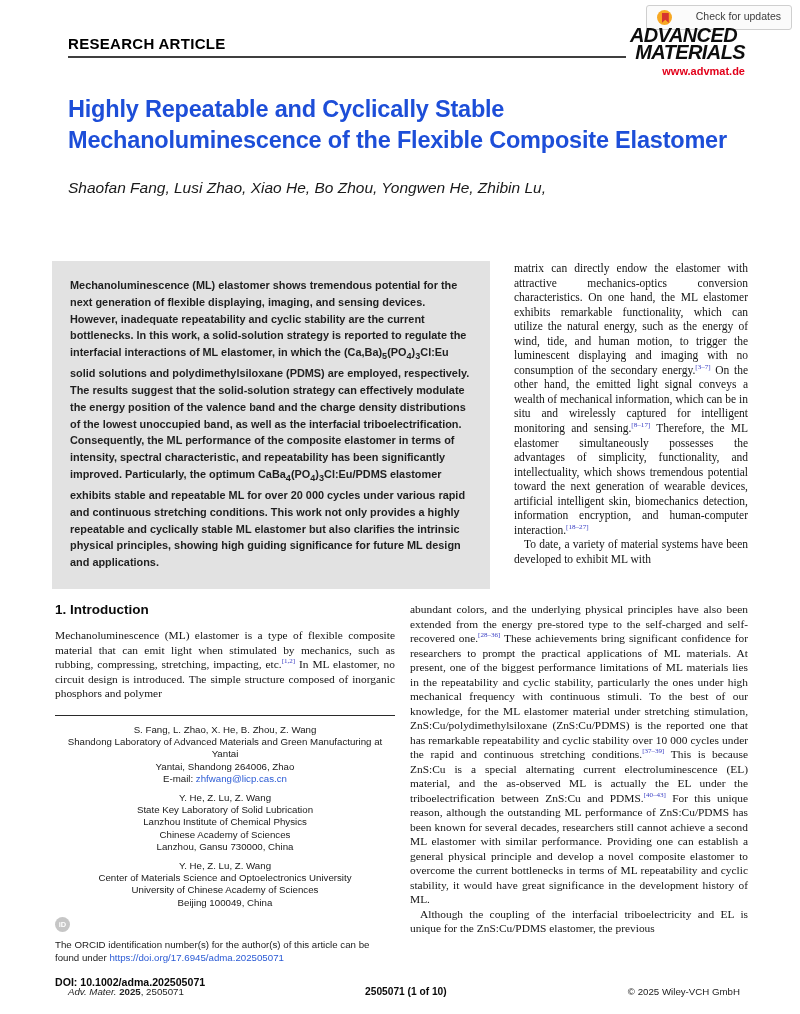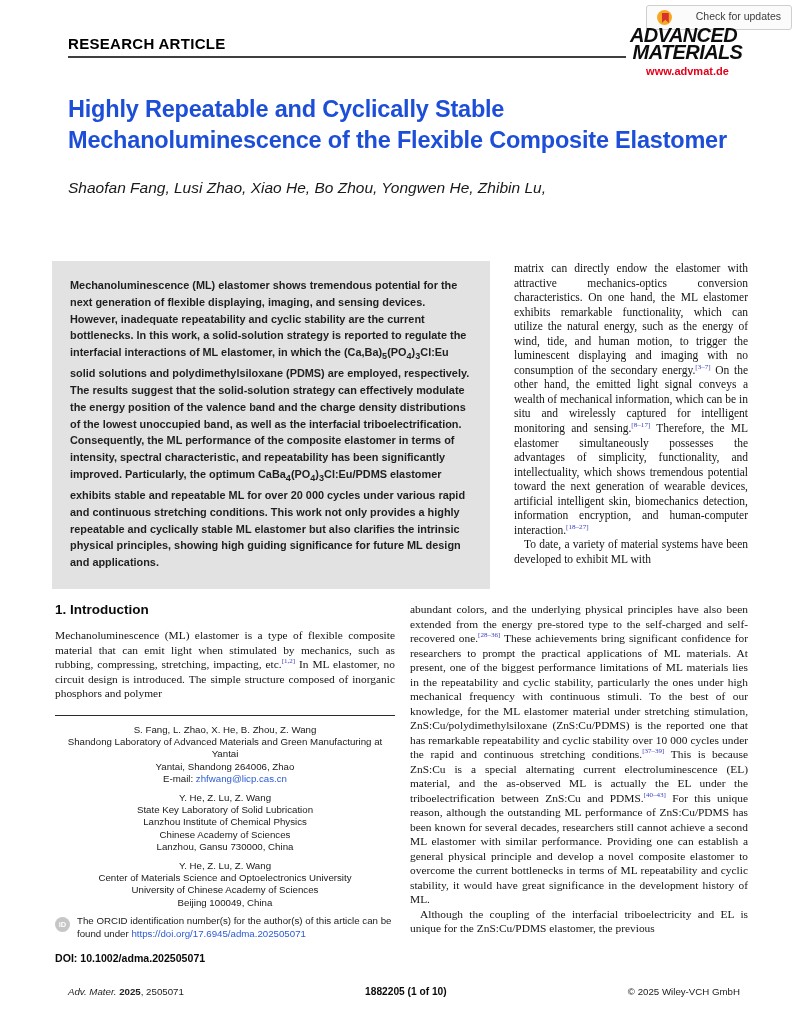--- a/index.html
+++ b/index.html
@@ -16,21 +16,21 @@
   .badge{position:absolute;top:5px;right:8px;display:flex;align-items:flex-start;gap:24px;
          padding:4px 10px;border:1px solid #cfcfcf;border-radius:3px;background:#fbfbfb;
          font-size:10.5px;color:#3d3d3d;cursor:pointer;}
   .cm-icon{position:relative;width:15px;height:15px;border-radius:50%;background:#f7a823;display:inline-block;}
   .cm-book{position:absolute;left:5px;top:2.5px;width:7px;height:10.5px;background:#d6332f;
            clip-path:polygon(0 0,100% 0,100% 100%,50% 68%,0 100%);}
 
   
   .kicker{position:absolute;left:68px;top:35px;font-size:15px;font-weight:900;letter-spacing:.3px;color:#000;}
   .kicker-rule{position:absolute;left:68px;top:56px;width:558px;height:2px;background:#3f3f3f;}
-  .logo{position:absolute;right:55px;top:27px;text-align:center;}
+  .logo{position:absolute;right:55px;top:27px;text-align:right;}
   .logo-l1,.logo-l2{font-style:italic;font-weight:900;font-size:20px;line-height:17px;
                     letter-spacing:-.6px;color:#0d0d0d;}
   .logo-l1{padding-right:8px;}
   .logo-url{margin-top:4px;font-size:11px;font-weight:700;color:var(--accent-red);cursor:pointer;}
 
   
   .title{position:absolute;left:68px;top:94px;font-size:23.5px;line-height:31px;font-weight:700;color:#1d4ed8;letter-spacing:-.2px;}
   .authors{position:absolute;left:68px;top:176px;font-size:15.5px;line-height:23px;font-style:italic;color:#1a1a1a;}
 
   
@@ -44,21 +44,21 @@
 
   
   .bottom-region{position:absolute;left:55px;top:602px;width:693px;display:flex;gap:15px;}
   .col-left{width:340px;}
   .col-right{width:338px;font-size:11.4px;line-height:14.5px;text-align:justify;color:#131313;}
   .sec-heading{font-size:13.5px;font-weight:800;color:#0a0a0a;margin:0 0 11px 0;}
   .intro-para{font-size:11.4px;line-height:14.5px;text-align:justify;color:#131313;}
   .aff-rule{border:none;border-top:1.2px solid #2a2a2a;margin:14px 0 8px 0;}
   .aff-group{margin-bottom:6px;}
   .aff-line{font-size:9.7px;line-height:12.4px;color:#202020;text-align:center;}
-  .orcid-row{display:flex;gap:7px;margin-top:3px;align-items:flex-start;}
+  .orcid-row{display:flex;gap:7px;margin-top:3px;align-items:flex-start;flex-direction:column;}
   .orcid-icon{flex:0 0 auto;width:15px;height:15px;border-radius:50%;background:#c6c6c6;color:#fff;
               font-size:7.5px;font-weight:700;display:flex;align-items:center;justify-content:center;margin-top:2px;}
   .orcid-text{font-size:9.7px;line-height:12.6px;color:#202020;}
   .doi{margin-top:12px;font-size:10.6px;font-weight:800;color:#0a0a0a;}
 
   
   sup.ref{color:var(--ref-blue);font-size:.62em;line-height:0;cursor:pointer;}
   .link{color:var(--link-blue);cursor:pointer;}
   .italic{font-style:italic;}
   .bold{font-weight:700;}
@@ -142,17 +142,17 @@
     </div>
 
     <div class="col-right serif">
       <p><span>abundant colors, and the underlying physical principles have also been extended from the energy pre-stored type to the self-charged and self-recovered one.</span><sup class="ref">[28–36]</sup><span> These achievements bring significant confidence for researchers to prompt the practical applications of ML materials. At present, one of the biggest performance limitations of ML materials lies in the repeatability and cyclic stability, particularly the ones under high mechanical frequency with continuous stimuli. To the best of our knowledge, for the ML elastomer material under stretching stimulation, ZnS:Cu/polydimethylsiloxane (ZnS:Cu/PDMS) is the reported one that has remarkable repeatability and cyclic stability over 10 000 cycles under the rapid and continuous stretching conditions.</span><sup class="ref">[37–39]</sup><span> This is because ZnS:Cu is a special alternating current electroluminescence (EL) material, and the as-observed ML is actually the EL under the triboelectrification between ZnS:Cu and PDMS.</span><sup class="ref">[40–43]</sup><span> For this unique reason, although the outstanding ML performance of ZnS:Cu/PDMS has been known for several decades, researchers still cannot achieve a second ML elastomer with similar performance. Providing one can establish a general physical principle and develop a novel composite elastomer to overcome the current bottlenecks in terms of ML repeatability and cyclic stability, it would have great significance in the development history of ML.</span></p>
       <p class="indent"><span>Although the coupling of the interfacial triboelectricity and EL is unique for the ZnS:Cu/PDMS elastomer, the previous</span></p>
     </div>
   </div>
 
   <div class="footer">
     <span><span class="italic">Adv. Mater. </span><span class="bold">2025</span><span>, 2505071</span></span>
-    <span class="footer-center">1882205 (1 of 10)</span>
+    <span class="footer-center">2505071 (1 of 10)</span>
     <span>© 2025 Wiley-VCH GmbH</span>
   </div>
 
 </div>
 
 </body></html>

